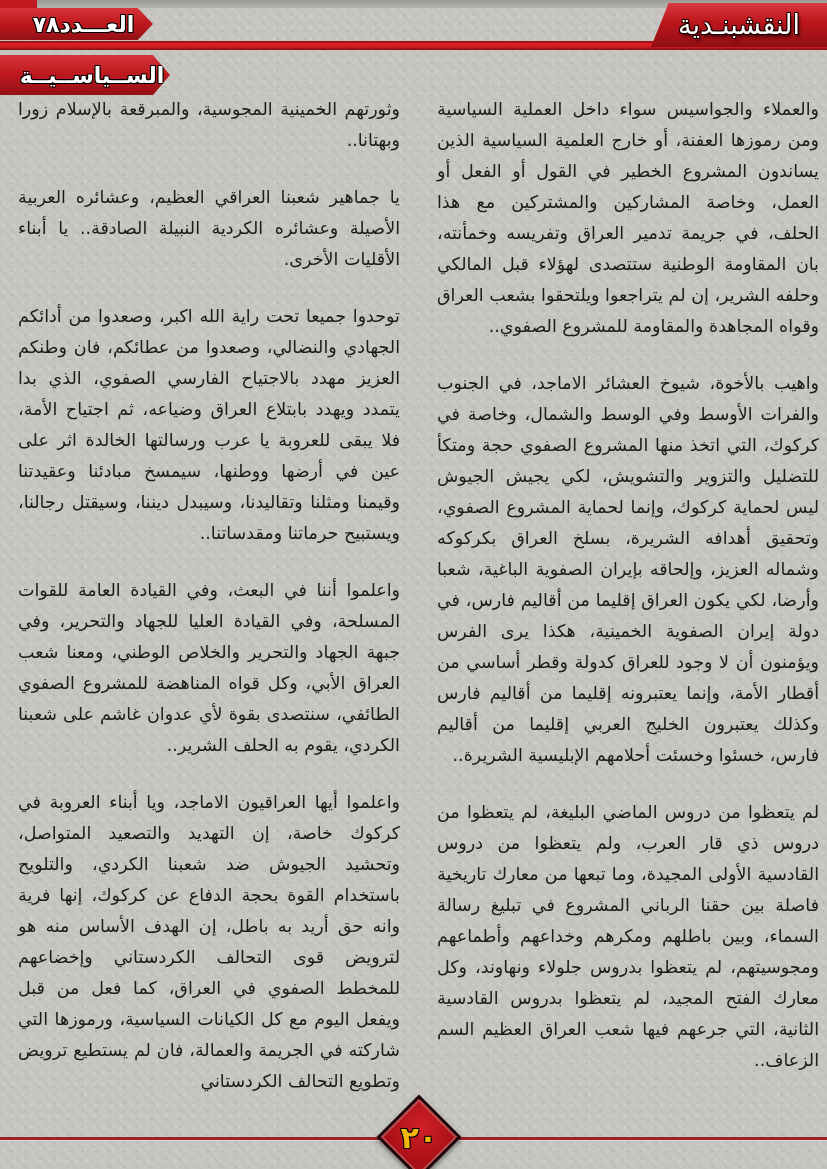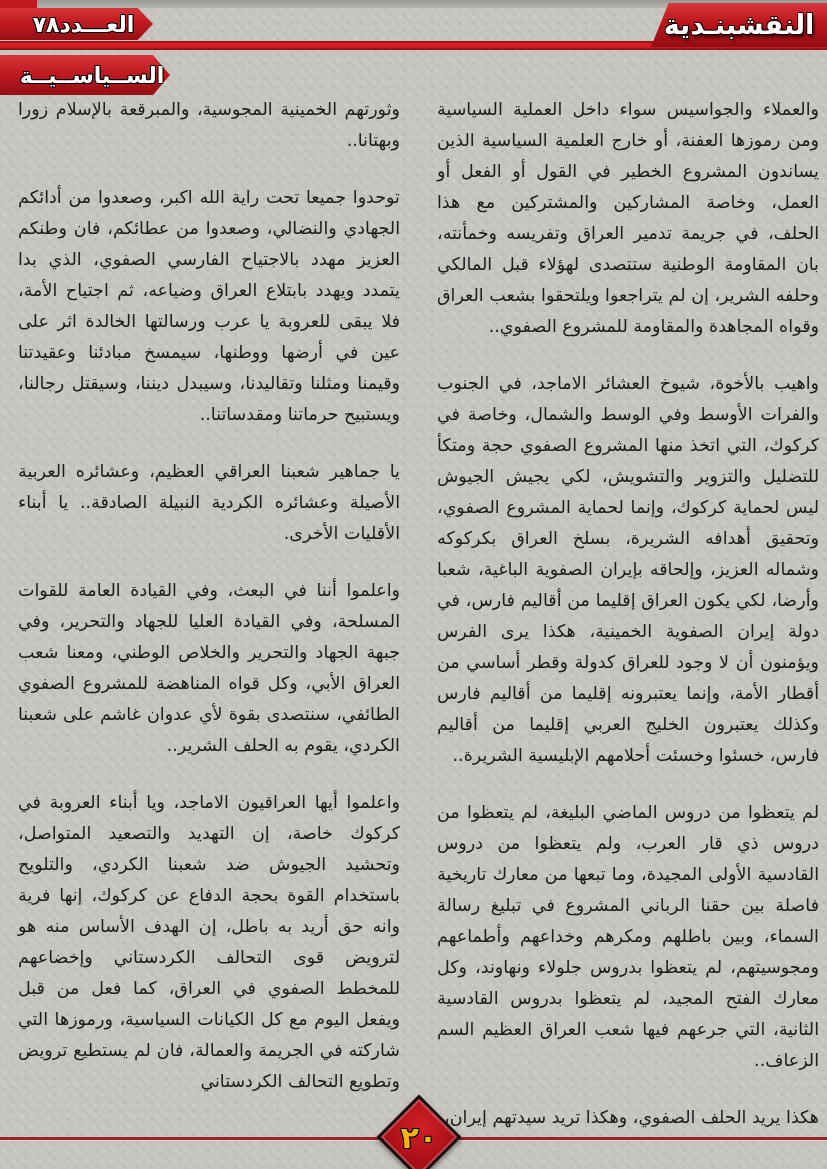--- a/index.html
+++ b/index.html
@@ -41,21 +41,21 @@
     background:linear-gradient(180deg,#8e1014 0%,#e02028 35%,#c71b22 70%,#7c0c10 100%);
   }
   .title-banner{
     position:absolute;top:3px;right:0;width:176px;height:44px;z-index:5;
     background:linear-gradient(180deg,#d8393e 0%,#bc151c 45%,#900e13 100%);
     clip-path:polygon(10% 0, 100% 0, 100% 100%, 0 100%);
     display:flex;align-items:center;justify-content:center;
     filter:drop-shadow(-5px 4px 4px rgba(40,40,40,.55));
   }
   .title-banner .banner-text{
-    font-size:27px;font-weight:bold;color:#fdfdfb;letter-spacing:1px;
+    font-size:27px;font-weight:normal;color:#fdfdfb;letter-spacing:1px;
     text-shadow:1px 1px 0 #1a0000,-1px 1px 0 #1a0000,1px -1px 0 #1a0000,
                 -1px -1px 0 #1a0000,2px 3px 3px rgba(0,0,0,.65);
     transform:translateY(-1px);
   }
   .ribbon{
     position:absolute;left:0;z-index:5;
     background:linear-gradient(180deg,#d5343a 0%,#c01a20 45%,#941015 100%);
     display:flex;align-items:center;justify-content:center;
     clip-path:polygon(0 0, 90% 0, 100% 50%, 90% 100%, 0 100%);
     box-shadow:0 3px 4px rgba(0,0,0,.4);
@@ -121,26 +121,25 @@
     <div class="ribbon section-banner">
       <span class="banner-text">الســياســيــة</span>
     </div>
   </header>
 
   <main class="columns">
     <section class="col">
         <p>والعملاء والجواسيس سواء داخل العملية السياسية ومن رموزها العفنة، أو خارج العلمية السياسية الذين يساندون المشروع الخطير في القول أو الفعل أو العمل، وخاصة المشاركين والمشتركين مع هذا الحلف، في جريمة تدمير العراق وتفريسه وخمأنته، بان المقاومة الوطنية ستتصدى لهؤلاء قبل المالكي وحلفه الشرير، إن لم يتراجعوا ويلتحقوا بشعب العراق وقواه المجاهدة والمقاومة للمشروع الصفوي..</p>
         <p>واهيب بالأخوة، شيوخ العشائر الاماجد، في الجنوب والفرات الأوسط وفي الوسط والشمال، وخاصة في كركوك، التي اتخذ منها المشروع الصفوي حجة ومتكأ للتضليل والتزوير والتشويش، لكي يجيش الجيوش ليس لحماية كركوك، وإنما لحماية المشروع الصفوي، وتحقيق أهدافه الشريرة، بسلخ العراق بكركوكه وشماله العزيز، وإلحاقه بإيران الصفوية الباغية، شعبا وأرضا، لكي يكون العراق إقليما من أقاليم فارس، في دولة إيران الصفوية الخمينية، هكذا يرى الفرس ويؤمنون أن لا وجود للعراق كدولة وقطر أساسي من أقطار الأمة، وإنما يعتبرونه إقليما من أقاليم فارس وكذلك يعتبرون الخليج العربي إقليما من أقاليم فارس، خسئوا وخسئت أحلامهم الإبليسية الشريرة..</p>
         <p>لم يتعظوا من دروس الماضي البليغة، لم يتعظوا من دروس ذي قار العرب، ولم يتعظوا من دروس القادسية الأولى المجيدة، وما تبعها من معارك تاريخية فاصلة بين حقنا الرباني المشروع في تبليغ رسالة السماء، وبين باطلهم ومكرهم وخداعهم وأطماعهم ومجوسيتهم، لم يتعظوا بدروس جلولاء ونهاوند، وكل معارك الفتح المجيد، لم يتعظوا بدروس القادسية الثانية، التي جرعهم فيها شعب العراق العظيم السم الزعاف..</p>
-        <p>هكذا يريد الحلف الصفوي، وهكذا تريد سيدتهم إيران،</p>
       </section>
     <section class="col">
         <p>وثورتهم الخمينية المجوسية، والمبرقعة بالإسلام زورا وبهتانا..</p>
+        <p>يا جماهير شعبنا العراقي العظيم، وعشائره العربية الأصيلة وعشائره الكردية النبيلة الصادقة.. يا أبناء الأقليات الأخرى.</p>
         <p>توحدوا جميعا تحت راية الله اكبر، وصعدوا من أدائكم الجهادي والنضالي، وصعدوا من عطائكم، فان وطنكم العزيز مهدد بالاجتياح الفارسي الصفوي، الذي بدا يتمدد ويهدد بابتلاع العراق وضياعه، ثم اجتياح الأمة، فلا يبقى للعروبة يا عرب ورسالتها الخالدة اثر على عين في أرضها ووطنها، سيمسخ مبادئنا وعقيدتنا وقيمنا ومثلنا وتقاليدنا، وسيبدل ديننا، وسيقتل رجالنا، ويستبيح حرماتنا ومقدساتنا..</p>
-        <p>يا جماهير شعبنا العراقي العظيم، وعشائره العربية الأصيلة وعشائره الكردية النبيلة الصادقة.. يا أبناء الأقليات الأخرى.</p>
         <p>واعلموا أننا في البعث، وفي القيادة العامة للقوات المسلحة، وفي القيادة العليا للجهاد والتحرير، وفي جبهة الجهاد والتحرير والخلاص الوطني، ومعنا شعب العراق الأبي، وكل قواه المناهضة للمشروع الصفوي الطائفي، سنتصدى بقوة لأي عدوان غاشم على شعبنا الكردي، يقوم به الحلف الشرير..</p>
         <p>واعلموا أيها العراقيون الاماجد، ويا أبناء العروبة في كركوك خاصة، إن التهديد والتصعيد المتواصل، وتحشيد الجيوش ضد شعبنا الكردي، والتلويح باستخدام القوة بحجة الدفاع عن كركوك، إنها فرية وانه حق أريد به باطل، إن الهدف الأساس منه هو لترويض قوى التحالف الكردستاني وإخضاعهم للمخطط الصفوي في العراق، كما فعل من قبل ويفعل اليوم مع كل الكيانات السياسية، ورموزها التي شاركته في الجريمة والعمالة، فان لم يستطيع ترويض وتطويع التحالف الكردستاني</p>
       </section>
   </main>
 
   <footer>
     <div class="footer-rule"></div>
     <div class="page-badge">
       <span class="badge-num">٢٠</span>
     </div>

